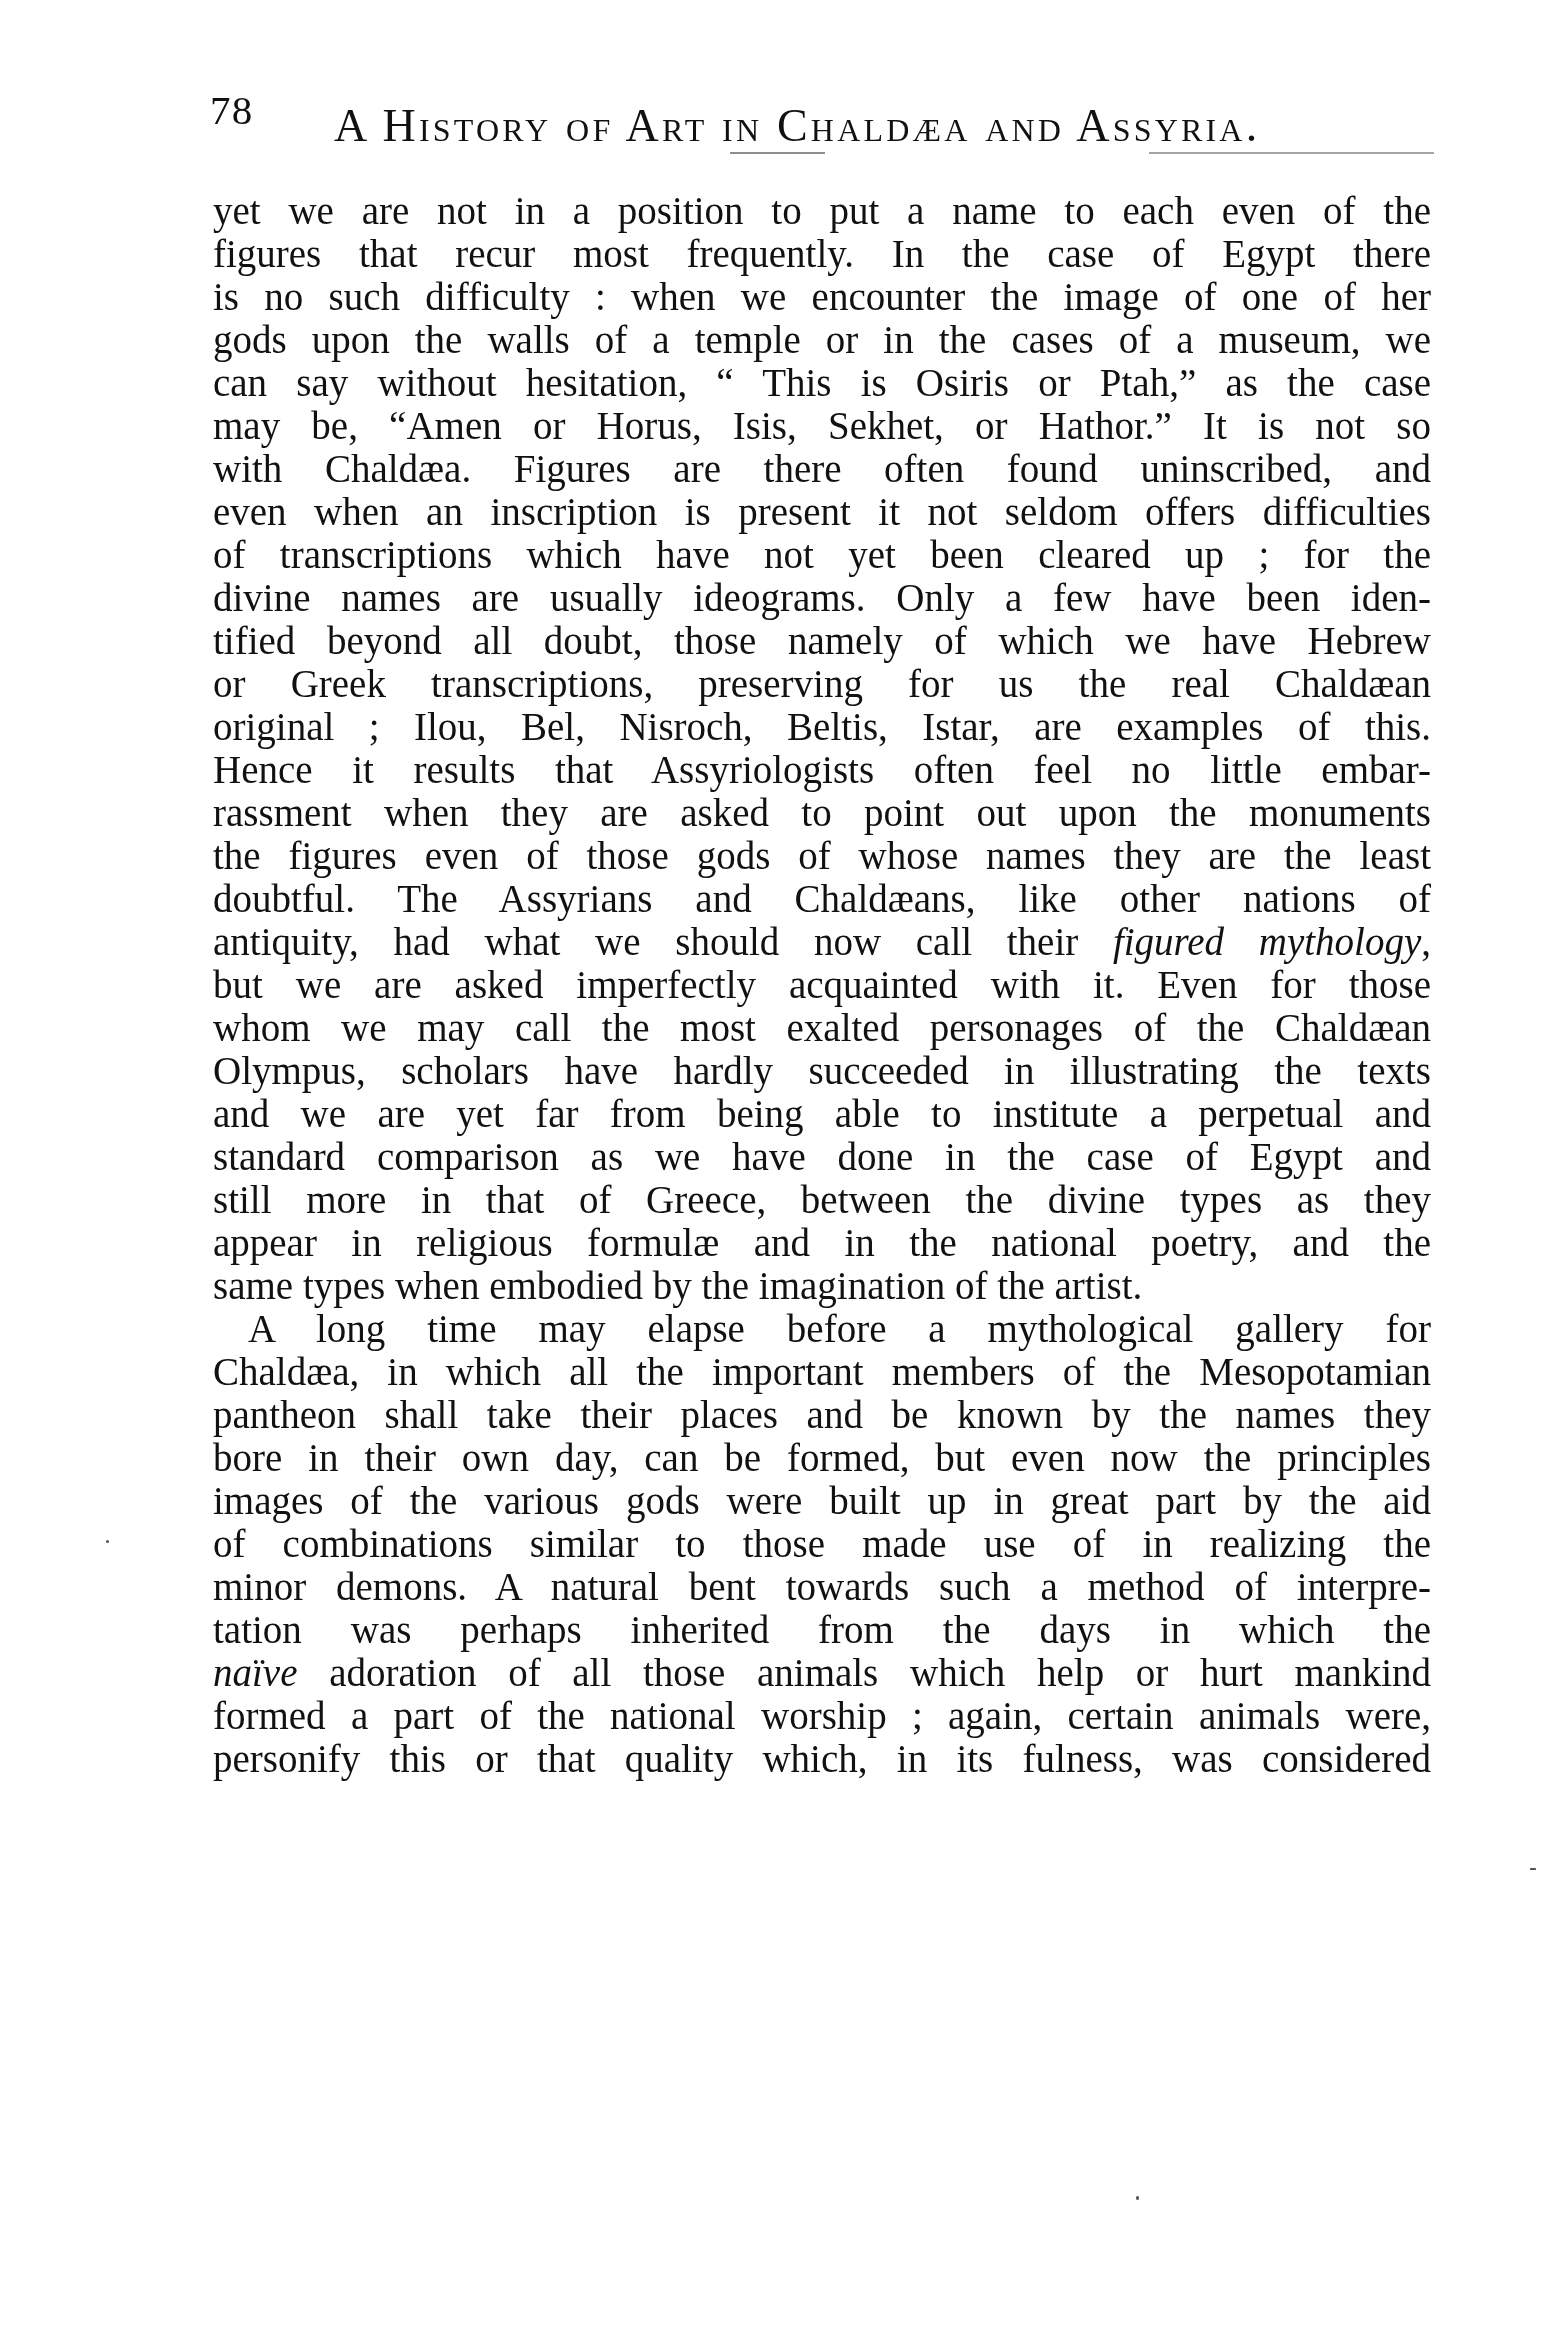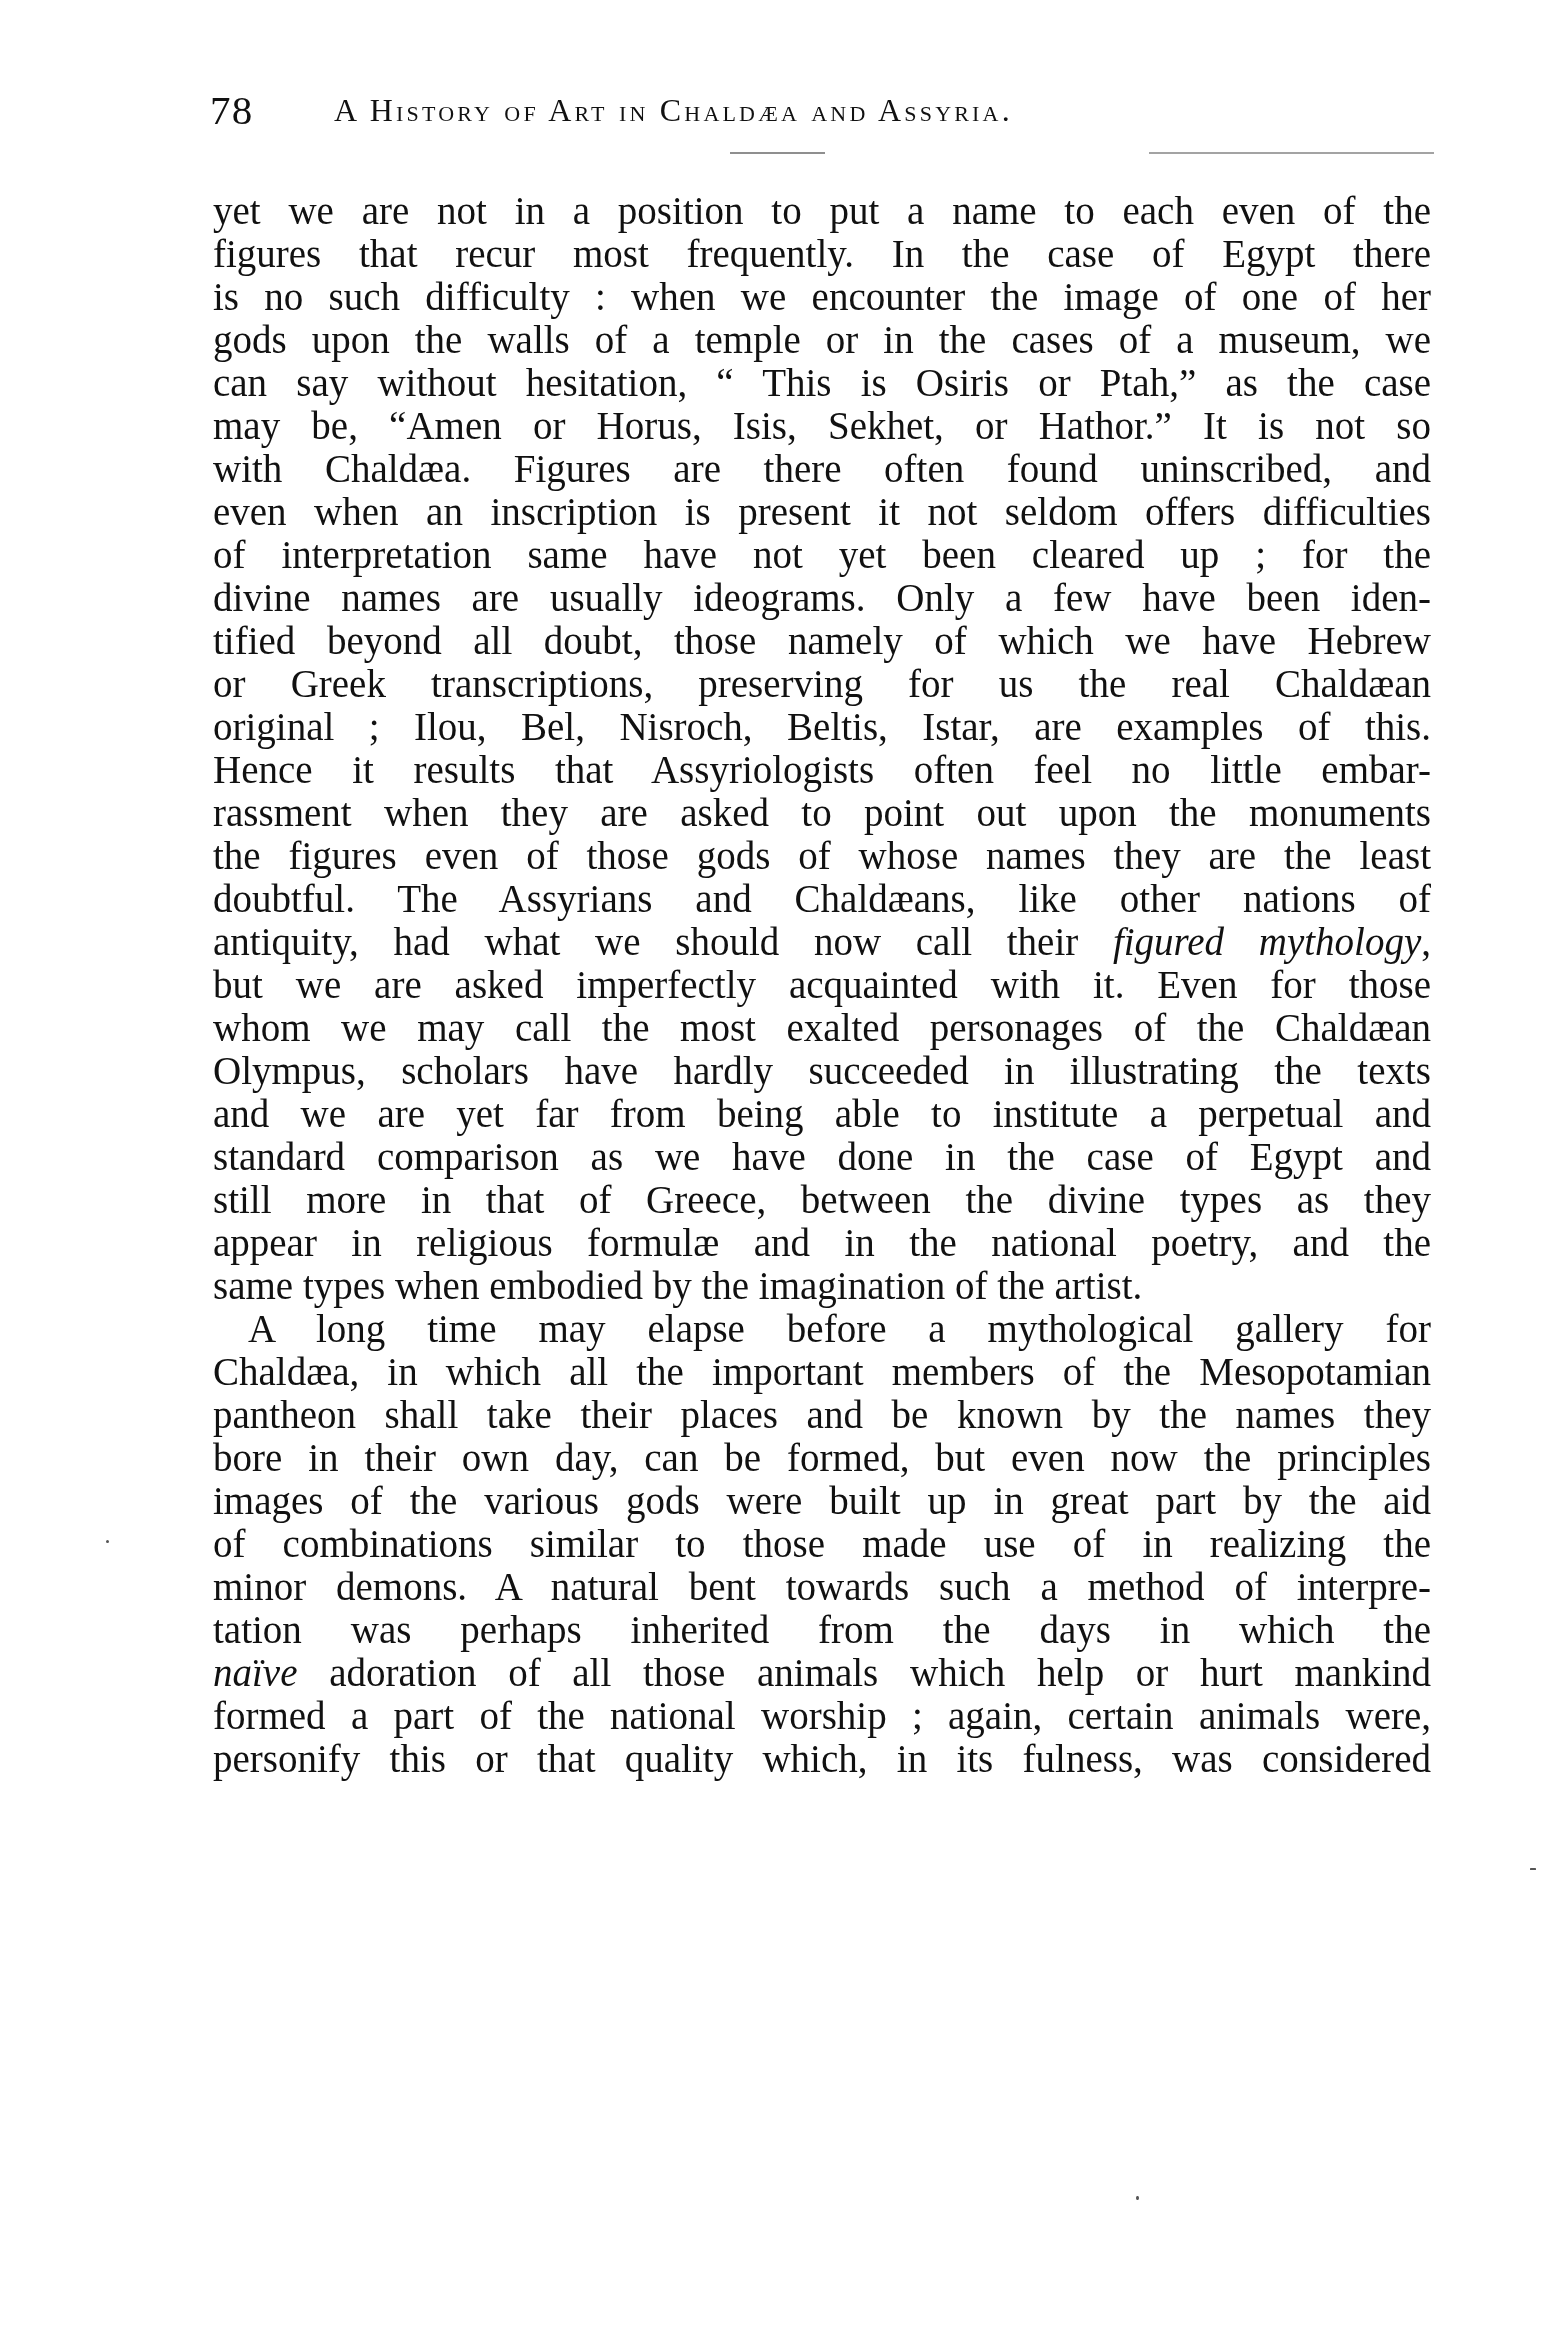--- a/index.html
+++ b/index.html
@@ -11,22 +11,22 @@
     margin-left: 20px;
   }
   .running-head {
     position: absolute; left: 190px; top: 75px; width: 1205px; height: 70px;
   }
   .page-number {
     position: absolute; left: 0; top: 0;
     font-size: 41px; line-height: 70px; letter-spacing: 1.3px;
   }
   .head-title {
-    position: absolute; left: 124px; top: 0;
-    font-size: 32px; line-height: 70px; font-variant: small-caps;
+    position: absolute; left: 124px; top: 16px;
+    font-size: 46px; line-height: 70px; font-variant: small-caps;
     letter-spacing: 3.2px; white-space: nowrap;
   }
   .rule {
     position: absolute; height: 1.9px; background: #333;
   }
   .rule-a { left: 710px; top: 152px; width: 95px; opacity: .55; }
   .rule-b { left: 1129px; top: 152px; width: 285px; opacity: .45; }
   .body-text {
     position: absolute; left: 193px; top: 189px; width: 1218px;
     font-size: 39px; line-height: 43px;
@@ -53,21 +53,21 @@
 
   <div class="body-text" id="body-text">
       <span class="line">yet we are not in a position to put a name to each even of the</span>
       <span class="line">figures that recur most frequently. In the case of Egypt there</span>
       <span class="line">is no such difficulty : when we encounter the image of one of her</span>
       <span class="line">gods upon the walls of a temple or in the cases of a museum, we</span>
       <span class="line">can say without hesitation, “ This is Osiris or Ptah,” as the case</span>
       <span class="line">may be, “Amen or Horus, Isis, Sekhet, or Hathor.” It is not so</span>
       <span class="line">with Chaldæa. Figures are there often found uninscribed, and</span>
       <span class="line">even when an inscription is present it not seldom offers difficulties</span>
-      <span class="line">of interpretation same have not yet been cleared up ; for the</span>
+      <span class="line">of transcriptions which have not yet been cleared up ; for the</span>
       <span class="line">divine names are usually ideograms. Only a few have been iden-</span>
       <span class="line">tified beyond all doubt, those namely of which we have Hebrew</span>
       <span class="line">or Greek transcriptions, preserving for us the real Chaldæan</span>
       <span class="line">original ; Ilou, Bel, Nisroch, Beltis, Istar, are examples of this.</span>
       <span class="line">Hence it results that Assyriologists often feel no little embar-</span>
       <span class="line">rassment when they are asked to point out upon the monuments</span>
       <span class="line">the figures even of those gods of whose names they are the least</span>
       <span class="line">doubtful. The Assyrians and Chaldæans, like other nations of</span>
       <span class="line">antiquity, had what we should now call their <em>figured mythology</em>,</span>
       <span class="line">but we are asked imperfectly acquainted with it. Even for those</span>

